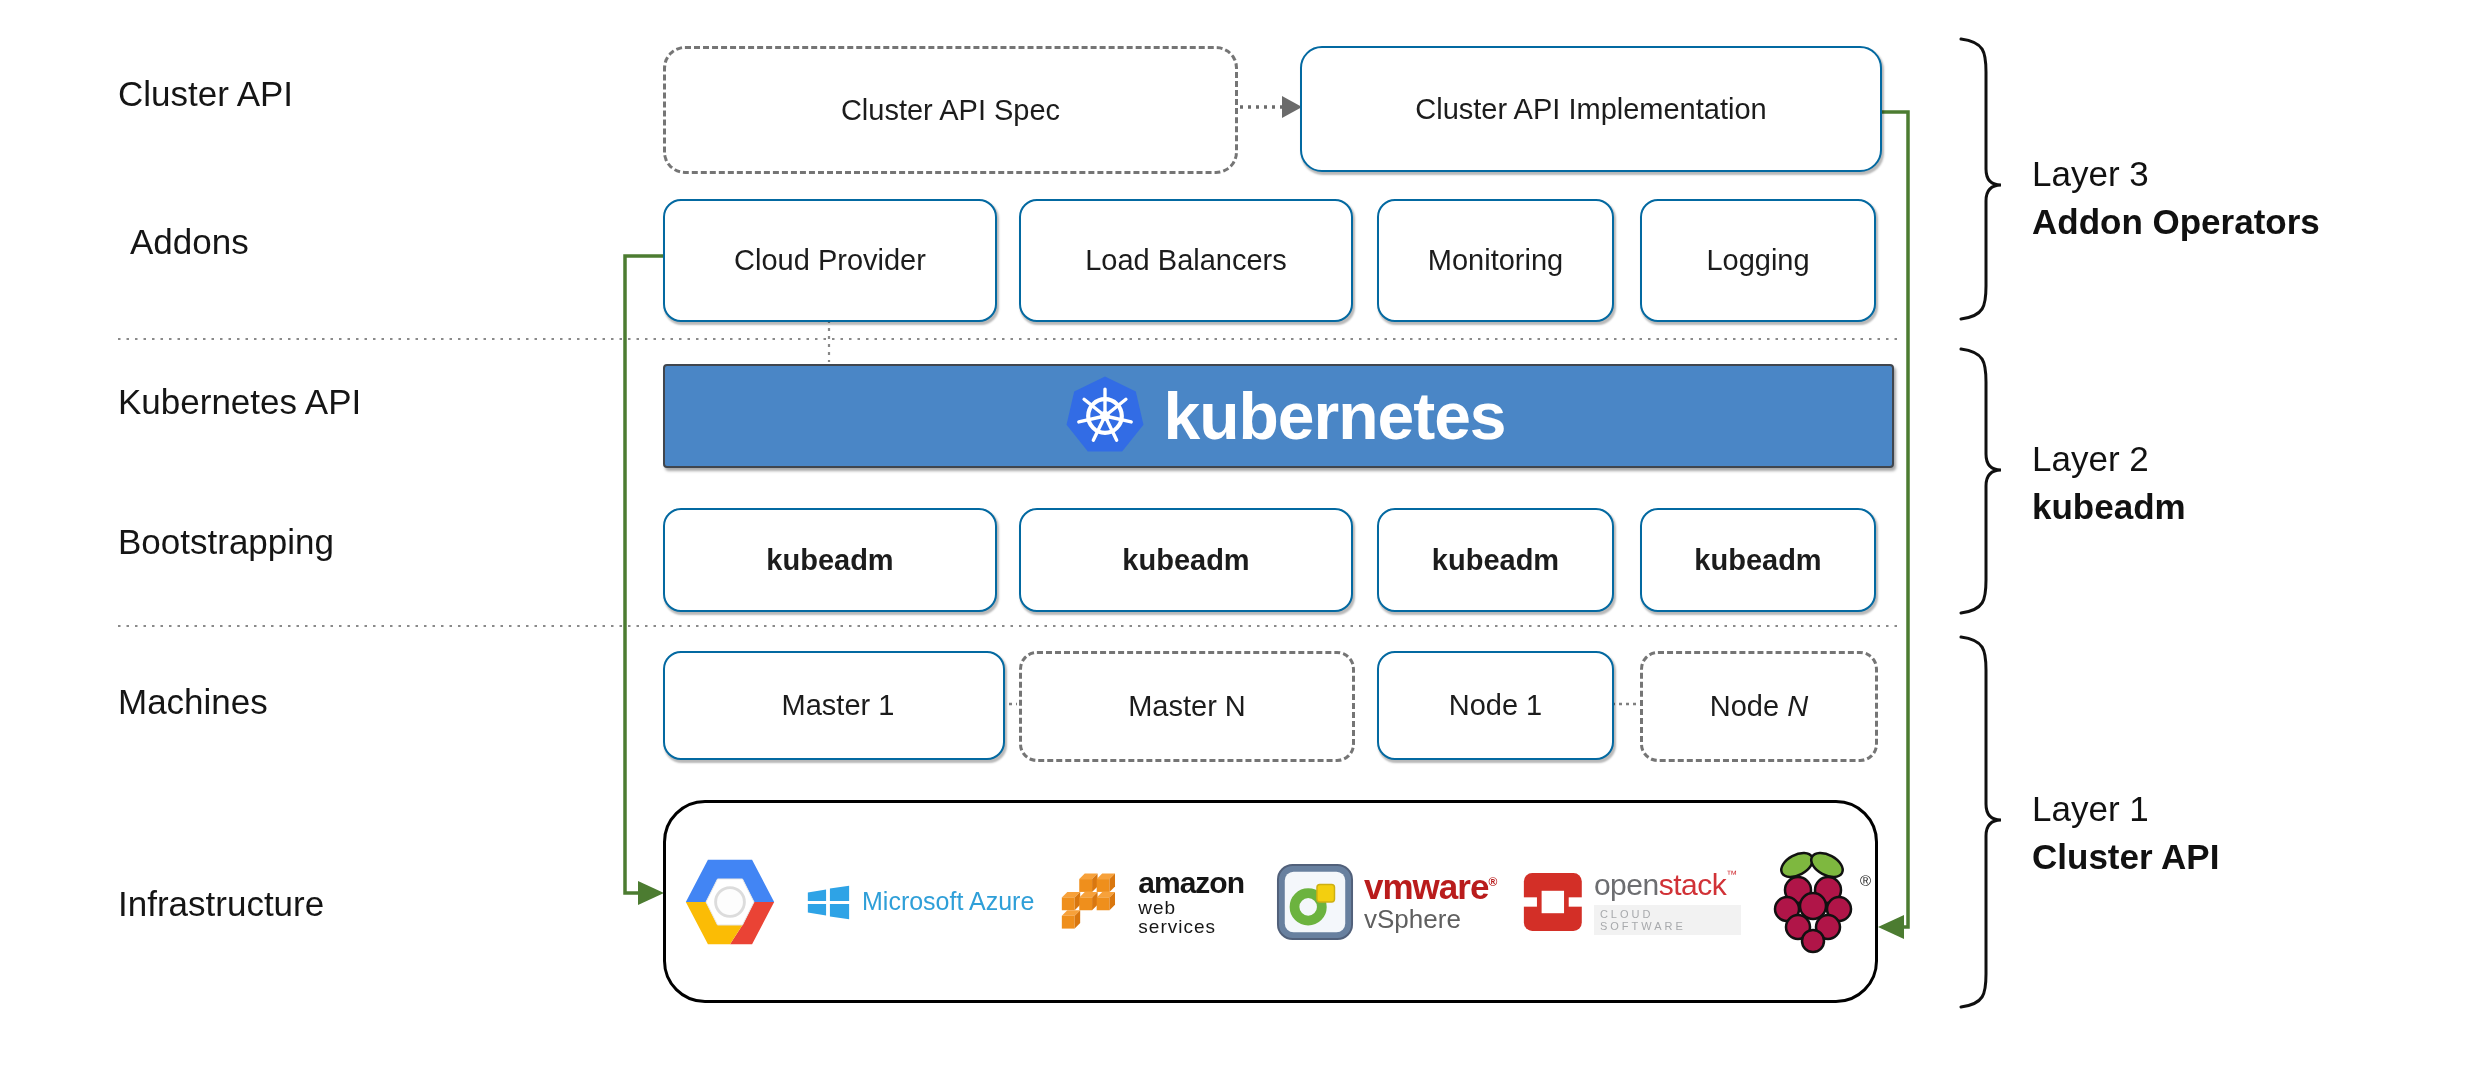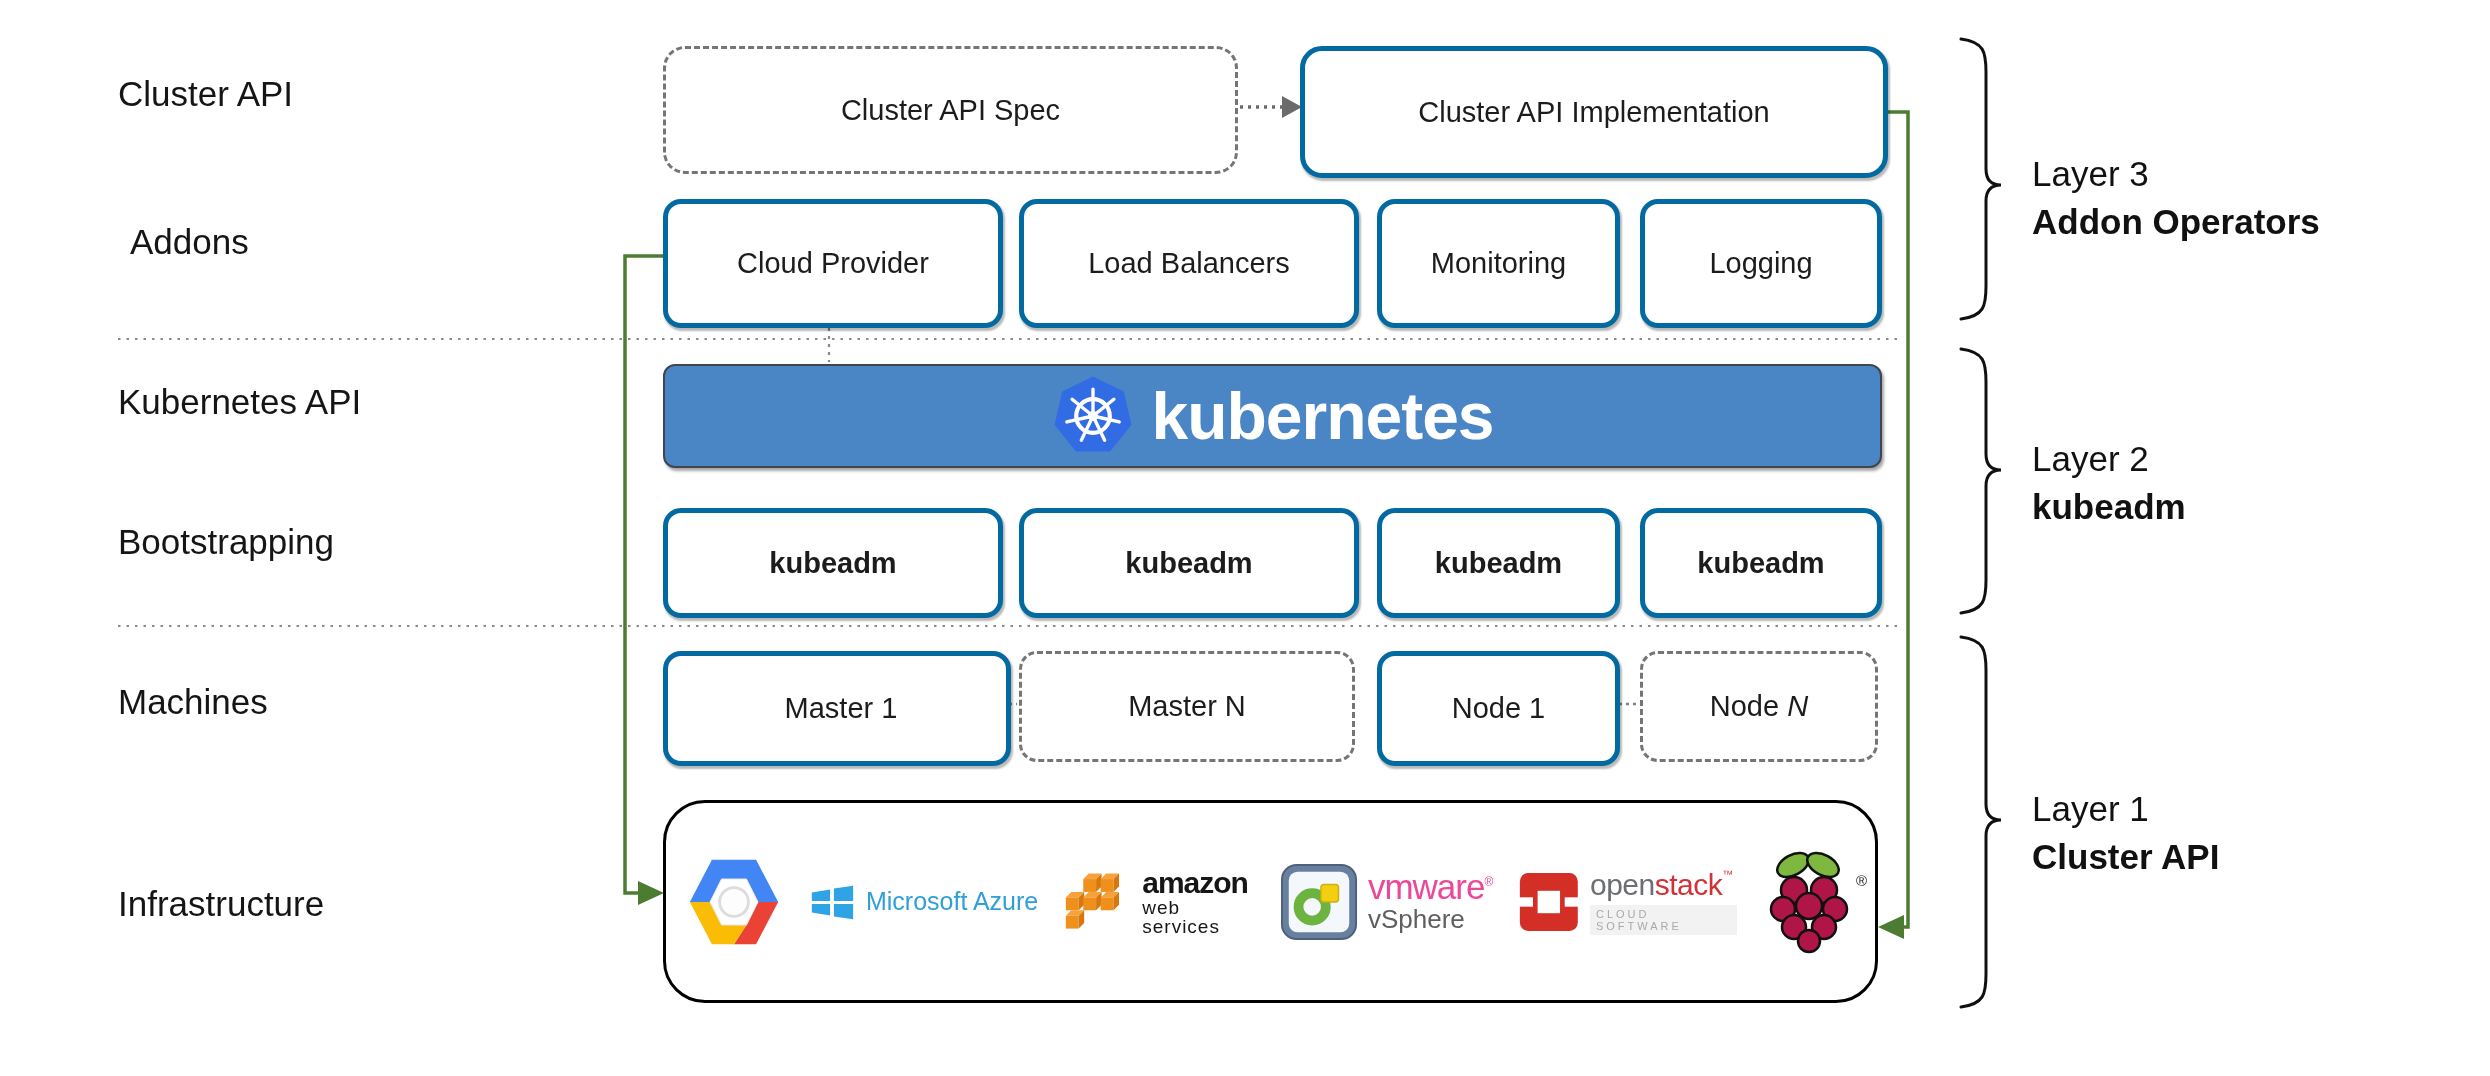--- a/index.html
+++ b/index.html
@@ -1,39 +1,39 @@
 <!DOCTYPE html>
 <html><head>
 <meta charset="utf-8">
 <style>
   html,body{margin:0;padding:0;background:#fff;}
   #canvas{position:relative;width:2490px;height:1076px;background:#fff;overflow:hidden;
           font-family:"Liberation Sans",sans-serif;color:#111;}
   .row-label{position:absolute;font-size:35px;color:#151515;white-space:nowrap;}
   .box{position:absolute;display:flex;align-items:center;justify-content:center;
-       background:#fff;border:5px solid #0369a1;border-radius:18px;font-size:29px;
+       background:#fff;border:2px solid #0369a1;border-radius:18px;font-size:29px;
        color:#1c1c1c;box-shadow:1.5px 2.5px 2px rgba(0,0,0,.28);white-space:nowrap;text-align:center;}
   .box.dashed{border:3px dashed #757575;box-shadow:none;}
   .box.toprow{border-radius:22px;}
   .box.bold{font-weight:bold;}
   .banner{position:absolute;left:663px;top:364px;width:1215px;height:100px;
-          background:#4a86c6;border:2.5px solid #40464e;border-radius:12px;
+          background:#4a86c6;border:2.5px solid #40464e;border-radius:4px;
           display:flex;align-items:center;justify-content:center;
-          box-shadow:2px 3px 3px rgba(0,0,0,.35);}
+          box-shadow:2px 3px 3px rgba(0,0,0,.35);padding-left:12px;}
   .banner .word{color:#fff;font-size:66px;font-weight:bold;letter-spacing:-1px;margin-left:16px;}
   .infra{position:absolute;left:663px;top:800px;width:1215px;height:203px;background:#fff;
          border:3.5px solid #000;border-radius:42px;display:flex;align-items:center;
          justify-content:center;gap:26px;padding:0 30px;box-sizing:border-box;}
   .logo{display:flex;align-items:center;gap:10px;}
   .azure-text{font-size:25px;font-weight:500;color:#2f9fd8;white-space:nowrap;}
   .aws-stack{display:flex;flex-direction:column;line-height:1;margin-left:2px;}
   .aws-top{font-size:30px;font-weight:bold;color:#161616;letter-spacing:-1px;}
   .aws-bottom{font-size:19px;color:#161616;letter-spacing:1px;}
   .vm-stack{display:flex;flex-direction:column;line-height:1.05;}
-  .vm-top{font-size:35px;font-weight:normal;color:#ec4899;letter-spacing:-1px;}
+  .vm-top{font-size:35px;font-weight:bold;color:#b91c1c;letter-spacing:-1px;}
   .vm-top sup{font-size:12px;}
   .vm-bottom{font-size:26px;color:#5f5f5f;}
   .os-stack{display:flex;flex-direction:column;line-height:1.1;}
   .os-word{font-size:30px;font-weight:500;letter-spacing:-0.5px;}
   .os-gray{color:#6d6e71;}
   .os-red{color:#d13237;}
   .os-tm{font-size:11px;color:#d13237;vertical-align:top;}
   .os-sub{font-size:11px;letter-spacing:3px;color:#a7a9ac;background:#f2f2f2;
           padding:3px 6px;margin-top:4px;}
   .layer-label{position:absolute;left:2032px;font-size:35px;line-height:48px;white-space:nowrap;}

